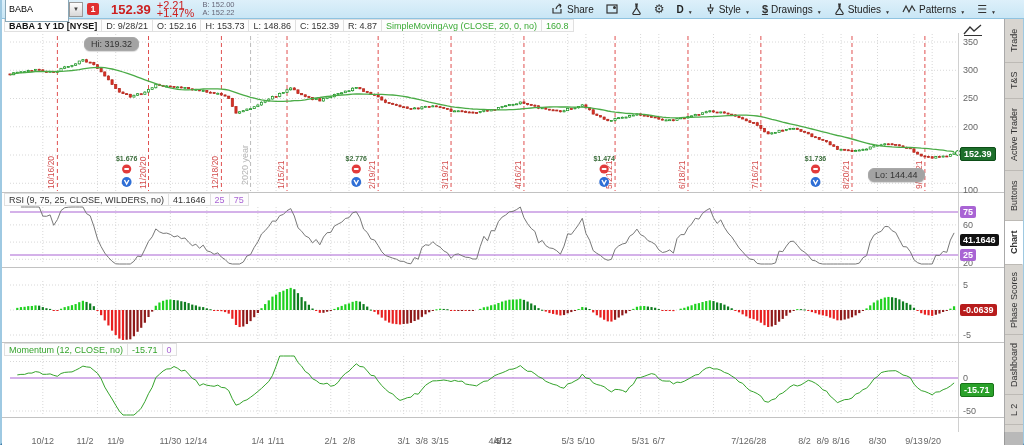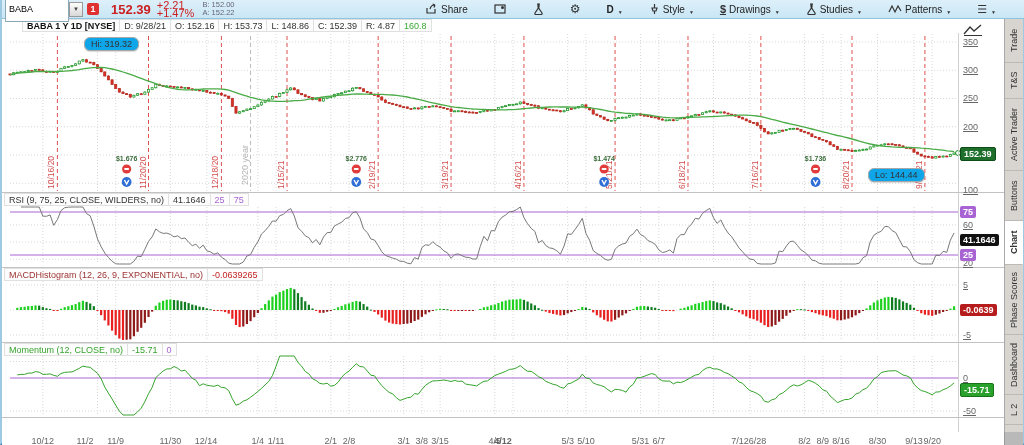--- a/index.html
+++ b/index.html
@@ -8,39 +8,39 @@
   
   .toolbar { position:absolute; left:0; top:0; width:1022px; height:19px; background:linear-gradient(#ddf0fa,#c9e6f5); border-bottom:1px solid #8fc3e0; display:flex; align-items:center; padding:0 3px; z-index:30; }
   .symbox { display:flex; align-items:center; height:15px; }
   .symbox input { width:64px; height:15px; font-size:9px; font-family:"Liberation Sans",sans-serif; border:1px solid #8aa8b8; padding:12px 3px; }
   .symdrop { width:14px; height:15px; background:linear-gradient(#fdfdfd,#d8d8d8); border:1px solid #9a9a9a; font-size:6px; color:#444; display:flex; align-items:center; justify-content:center; cursor:pointer; }
   .alertbadge { margin-left:4px; min-width:12px; height:12px; background:#e03131; color:#fff; font-size:9px; font-weight:bold; border-radius:2px; display:flex; align-items:center; justify-content:center; padding:0 2px; cursor:pointer; }
   .company { margin-left:10px; font-size:9.5px; color:#222; white-space:nowrap; }
   .lastpx { margin-left:12px; font-size:13px; font-weight:bold; color:#cc1f1f; }
   .chgcol { margin-left:6px; display:flex; flex-direction:column; font-size:11px; line-height:8px; color:#cc1f1f; }
   .bacol { margin-left:8px; display:flex; flex-direction:column; font-size:7.5px; line-height:8px; color:#667; }
-  .tb-right { margin-left:auto; display:flex; align-items:center; gap:16px; padding-right:20px; }
+  .tb-right { margin-left:auto; display:flex; align-items:center; gap:2px; padding-right:20px; }
   .tb-btn { display:flex; align-items:center; gap:3px; height:16px; padding:0 5px; font-size:10px; color:#222; cursor:pointer; border-radius:2px; white-space:nowrap; }
   .tb-btn svg { display:block; }
   .ddarrow { font-size:5px; color:#333; margin-left:1px; align-self:flex-end; padding-bottom:2px; }
   
   .tabstrip { position:absolute; right:0; top:19px; width:19px; height:426px; background:#d8d5d0; border-left:1px solid #aaa; display:flex; flex-direction:column; z-index:25; }
   .vtab { flex:0 0 auto; writing-mode:vertical-rl; transform:rotate(180deg); font-size:9px; color:#333; display:flex; align-items:center; justify-content:center; border-top:1px solid #bdbab5; background:#d8d5d0; cursor:pointer; }
   .vtab.active { background:#fff; font-weight:bold; border-left:1px solid #fff; }
   
   .chartarea { position:absolute; left:0; top:19px; width:1005px; height:426px; background:#fff; }
   svg.canvas { position:absolute; left:0; top:0; }
   .hdr { position:absolute; display:flex; gap:0; z-index:10; }
   .hcell { background:#fdfdfd; border:1px solid #e0e0e0; border-left:none; font-size:9px; color:#333; padding:0px 4px; height:13px; display:flex; align-items:center; white-space:nowrap; }
   .hcell:first-child { border-left:1px solid #e0e0e0; }
   .divline { position:absolute; left:0; width:1005px; height:1px; background:#c2c2c2; z-index:5; }
   .vaxisline { position:absolute; top:14px; left:956px; width:1px; height:399px; background:#d0d0d0; z-index:4; }
-  .ytick { position:absolute; left:961px; font-size:9px; color:#666; z-index:6;text-decoration:underline; }
+  .ytick { position:absolute; left:961px; font-size:9px; color:#666; z-index:6; }
   .badge { position:absolute; left:958px; font-size:9px; font-weight:bold; color:#fff; padding:1px 3px; border-radius:2px; z-index:8; white-space:nowrap; }
-  .bubble { position:absolute; background:#0ea5e9; border:1px solid #a8a8a8; border-radius:6px; font-size:9px; color:#333; padding:1px 6px; z-index:9; box-shadow:0 1px 1px rgba(0,0,0,.15); white-space:nowrap; }
+  .bubble { position:absolute; background:#a3a3a3; border:1px solid #a8a8a8; border-radius:6px; font-size:9px; color:#333; padding:1px 6px; z-index:9; box-shadow:0 1px 1px rgba(0,0,0,.15); white-space:nowrap; }
   .xlabels { position:absolute; left:0; top:417px; width:1005px; height:14px; z-index:6; }
   .xlabel { position:absolute; font-size:9px; color:#666; transform:translateX(-50%); }
   .corner { position:absolute; right:0; top:432px; width:19px; height:13px; background:#b9b9b9; border-left:1px solid #999; z-index:26; }
 </style>
 </head>
 <body>
 
 <div class="app">
 
   <div class="toolbar">
@@ -1093,42 +1093,39 @@
           <g>
             <text x="813.545" y="142" text-anchor="middle" fill="#3b6d3b" font-size="7" font-weight="bold" font-family="Liberation Sans, sans-serif">$1.736</text>
             <circle cx="813.545" cy="150" r="4.6" fill="#e23b3b"></circle>
             <rect x="811.045" y="149" width="5" height="2" rx="1" fill="#fff"></rect>
             <circle cx="813.545" cy="163" r="4.9" fill="#2f6fd6"></circle>
             <path d="M811.3449999999999 161 L813.545 165 L815.745 161" stroke="#fff" stroke-width="1.4" fill="none"></path>
           </g>
         </g>
       </svg>
 
-    <div class="hdr" style="left:20px; top:0px;border-radius:6px;">
+    <div class="hdr" style="left:2px; top:0px;border-radius:6px;">
       <div class="hcell" style="font-weight:bold;color:#111;">BABA 1 Y 1D [NYSE]</div>
       <div class="hcell">D: 9/28/21</div>
       <div class="hcell">O: 152.16</div>
       <div class="hcell">H: 153.73</div>
       <div class="hcell">L: 148.86</div>
       <div class="hcell">C: 152.39</div>
       <div class="hcell">R: 4.87</div>
+      <div class="hcell" style="color:#3aaa35;">SimpleMovingAvg (CLOSE, 20, 0, no)</div>
       <div class="hcell" style="color:#3aaa35;">160.8</div>
     </div>
 
     <div class="hdr" style="left:2px; top:174px;">
       <div class="hcell">RSI (9, 75, 25, CLOSE, WILDERS, no)</div>
       <div class="hcell">41.1646</div>
       <div class="hcell" style="color:#a964d4;">25</div>
       <div class="hcell" style="color:#a964d4;">75</div>
     </div>
 
-    <div class="hdr" style="left:2px; top:249px;">
-      <div class="hcell" style="color:#9c3333;">MACDHistogram (12, 26, 9, EXPONENTIAL, no)</div>
-      <div class="hcell" style="color:#c62222;">-0.0639265</div>
-    </div>
 
     <div class="hdr" style="left:2px; top:324px;">
       <div class="hcell" style="color:#35a32c;">Momentum (12, CLOSE, no)</div>
       <div class="hcell" style="color:#35a32c;">-15.71</div>
       <div class="hcell" style="color:#a964d4;">0</div>
     </div>
 
     <div class="divline" style="top:173px;"></div>
     <div class="divline" style="top:248px;"></div>
     <div class="divline" style="top:323px;"></div>
@@ -1162,21 +1159,21 @@
 
     <div class="ytick" style="top:354px;">0</div>
     <div class="badge" style="top:364px; background:#2aa12a; border:1px solid #177317;">-15.71</div>
     <div class="ytick" style="top:387px;">-50</div>
 
     <div class="xlabels" id="xlabels">
         <div class="xlabel" style="left: 40.805px;">10/12</div>
         <div class="xlabel" style="left: 83px;">11/2</div>
         <div class="xlabel" style="left: 113.705px;">11/9</div>
         <div class="xlabel" style="left: 168.38px;">11/30</div>
-        <div class="xlabel" style="left: 204px;">12/14</div>
+        <div class="xlabel" style="left: 194px;">12/14</div>
         <div class="xlabel" style="left: 255.86px;">1/4</div>
         <div class="xlabel" style="left: 274.085px;">1/11</div>
         <div class="xlabel" style="left: 328.76px;">2/1</div>
         <div class="xlabel" style="left: 346.985px;">2/8</div>
         <div class="xlabel" style="left: 401.66px;">3/1</div>
         <div class="xlabel" style="left: 419.885px;">3/8</div>
         <div class="xlabel" style="left: 438.11px;">3/15</div>
         <div class="xlabel" style="left: 492.785px;">4/5</div>
         <div class="xlabel" style="left: 501px; font-weight: bold;">4/12</div>
         <div class="xlabel" style="left: 565.685px;">5/3</div>

